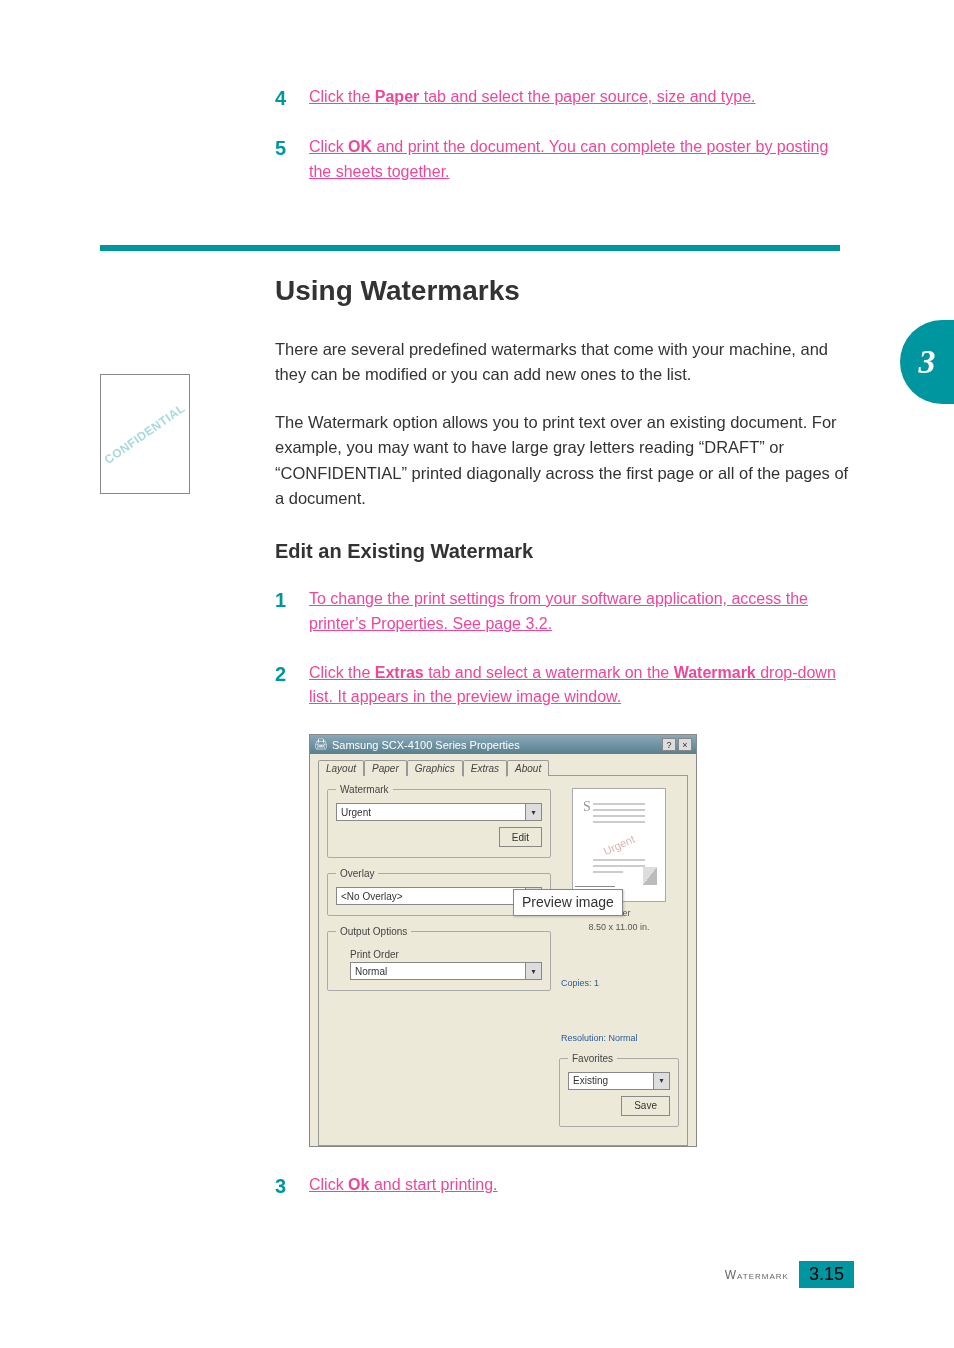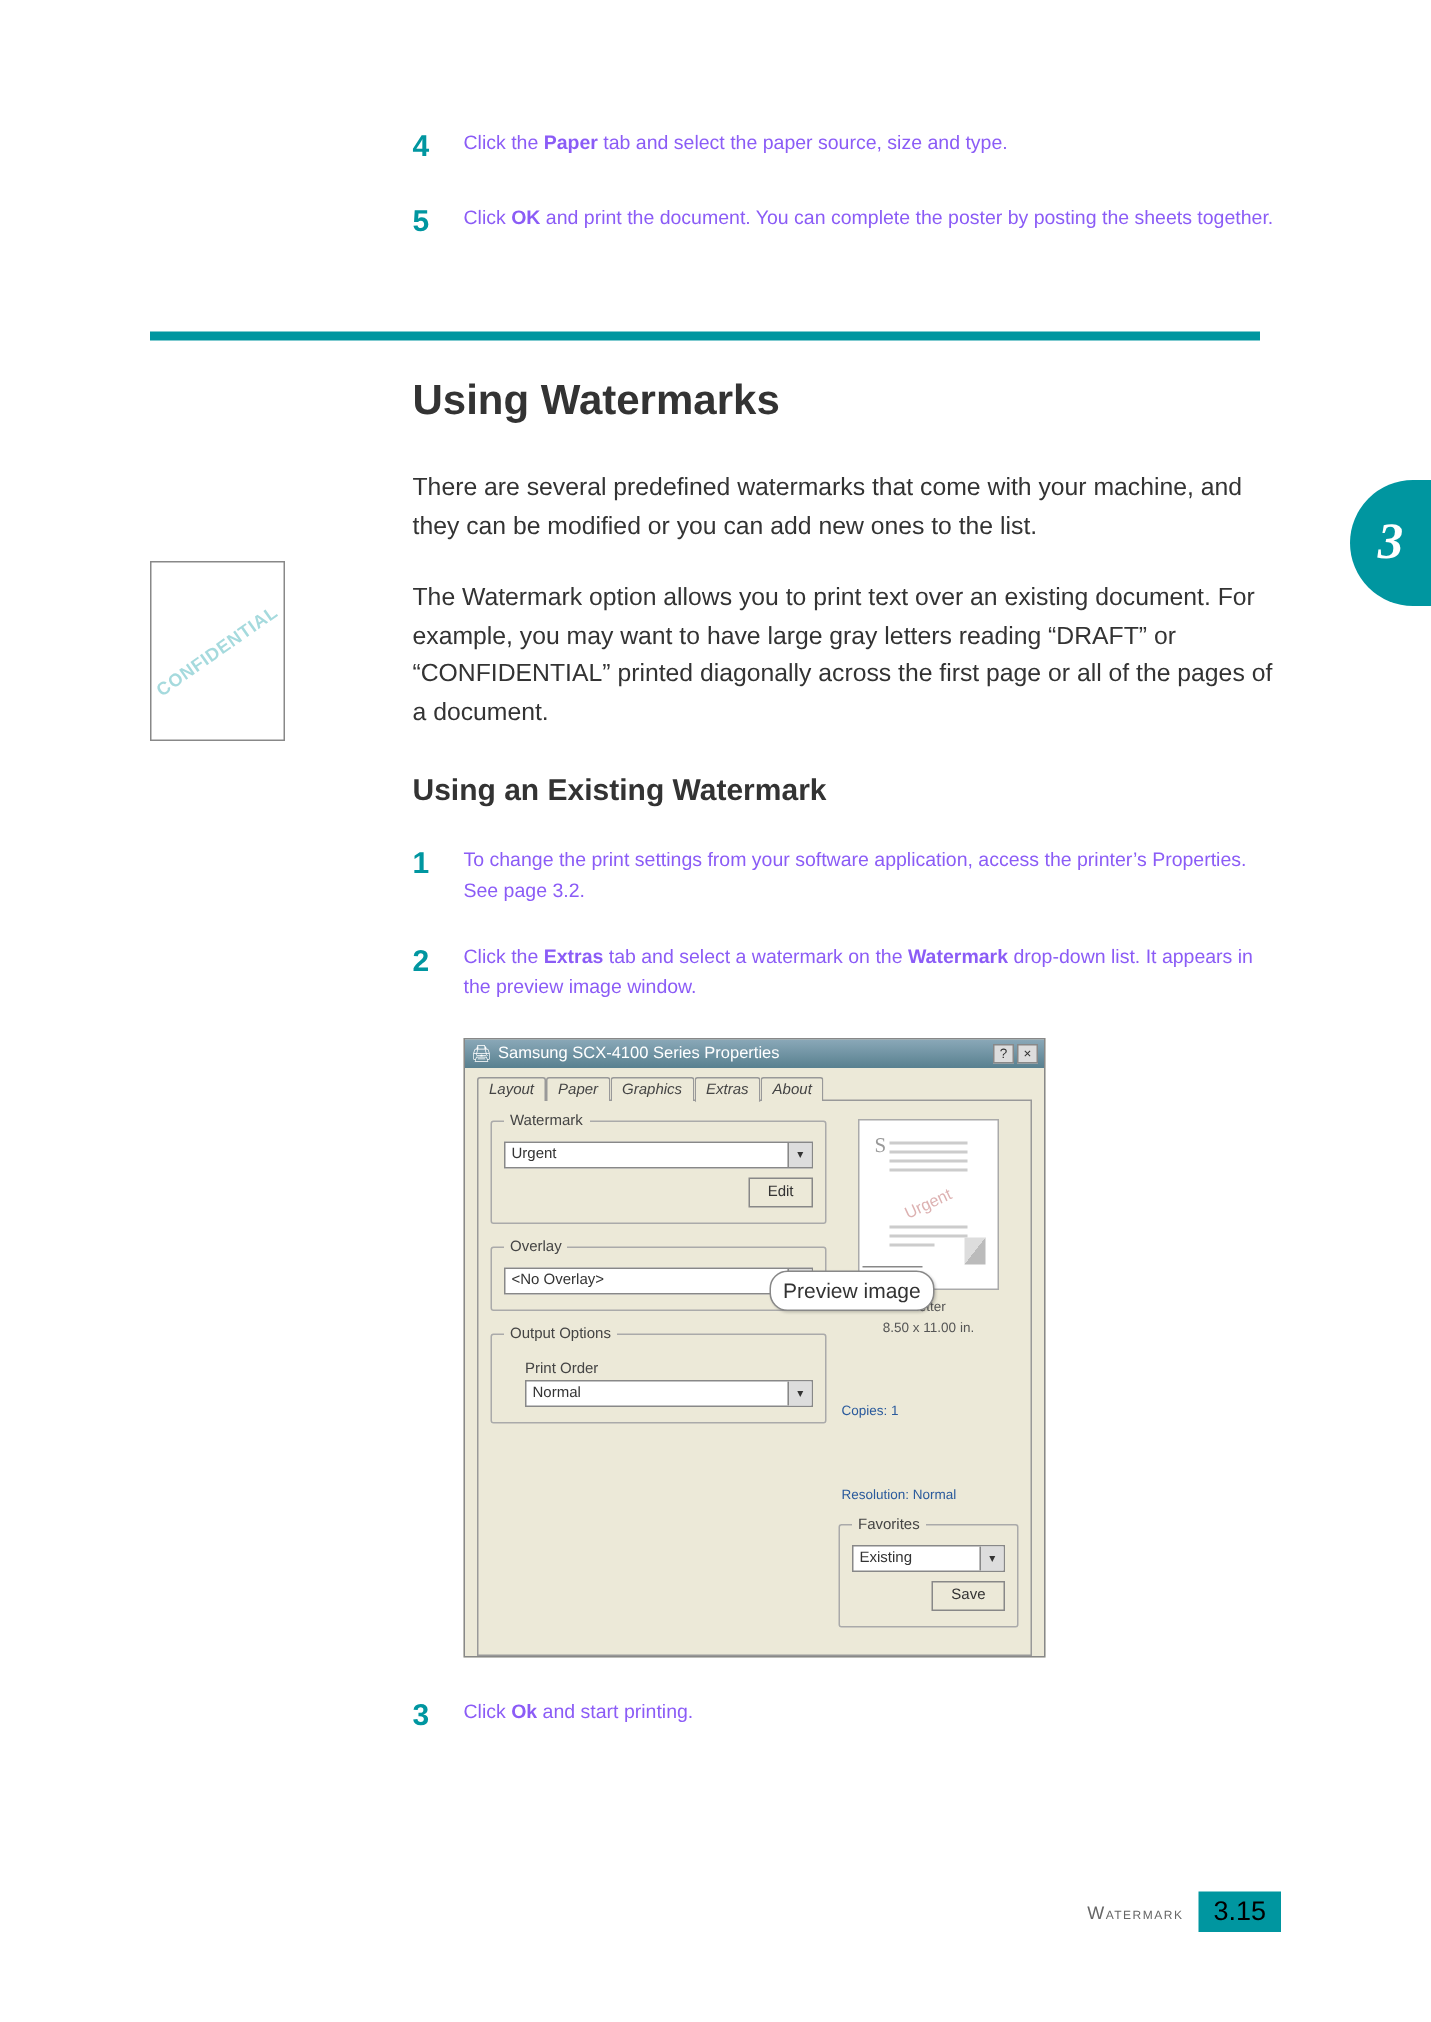--- a/index.html
+++ b/index.html
@@ -20,23 +20,24 @@
   .ol-row { display: flex; margin-bottom: 24px; }
   .ol-num {
     color: #0096a0;
     font-weight: bold;
     font-size: 20px;
     width: 34px;
     flex-shrink: 0;
     line-height: 1.3;
   }
   .ol-body {
-    font-size: 13px;
+    font-size: 16px;
     line-height: 1.55;
-    color: #8b5cf6;
+    color: #ec4899;
+    text-decoration: underline;
   }
   .content-col {
     margin-left: 175px;
   }
   .hr-divider {
     height: 6px;
     background: #0096a0;
     margin: 60px 0 24px -175px;
     width: 740px;
   }
@@ -283,21 +284,21 @@
       </div>
     </div>
 
     <div class="hr-divider"></div>
 
     <h1 class="h1">Using Watermarks</h1>
 
     <p class="para">There are several predefined watermarks that come with your machine, and they can be modified or you can add new ones to the list.</p>
     <p class="para">The Watermark option allows you to print text over an existing document. For example, you may want to have large gray letters reading “DRAFT” or “CONFIDENTIAL” printed diagonally across the first page or all of the pages of a document.</p>
 
-    <h2 class="h2">Using an Existing Watermark</h2>
+    <h2 class="h2">Edit an Existing Watermark</h2>
 
     <div class="ol-row">
       <div class="ol-num">1</div>
       <div class="ol-body">To change the print settings from your software application, access the printer’s Properties. See page 3.2.</div>
     </div>
 
     <div class="ol-row">
       <div class="ol-num">2</div>
       <div class="ol-body">
         <span>Click the </span><b>Extras</b><span> tab and select a watermark on the </span><b>Watermark</b><span> drop-down list. It appears in the preview image window.</span>
@@ -385,21 +386,21 @@
                   <div class="edit-row">
                     <span class="btn">Save</span>
                   </div>
                 </fieldset>
               </div>
             </div>
           </div>
         </div>
       </div>
 
-      <div class="callout" style="left:238px; top:155px;border-radius:12px;">Preview image</div>
+      <div class="callout" style="left:238px; top:155px;">Preview image</div>
       <div class="callout-line" style="left:300px; top:152px; width:40px;"></div>
     </div>
 
     <div class="ol-row" style="margin-top:26px;">
       <div class="ol-num">3</div>
       <div class="ol-body">
         <span>Click </span><b>Ok</b><span> and start printing.</span>
       </div>
     </div>
 

